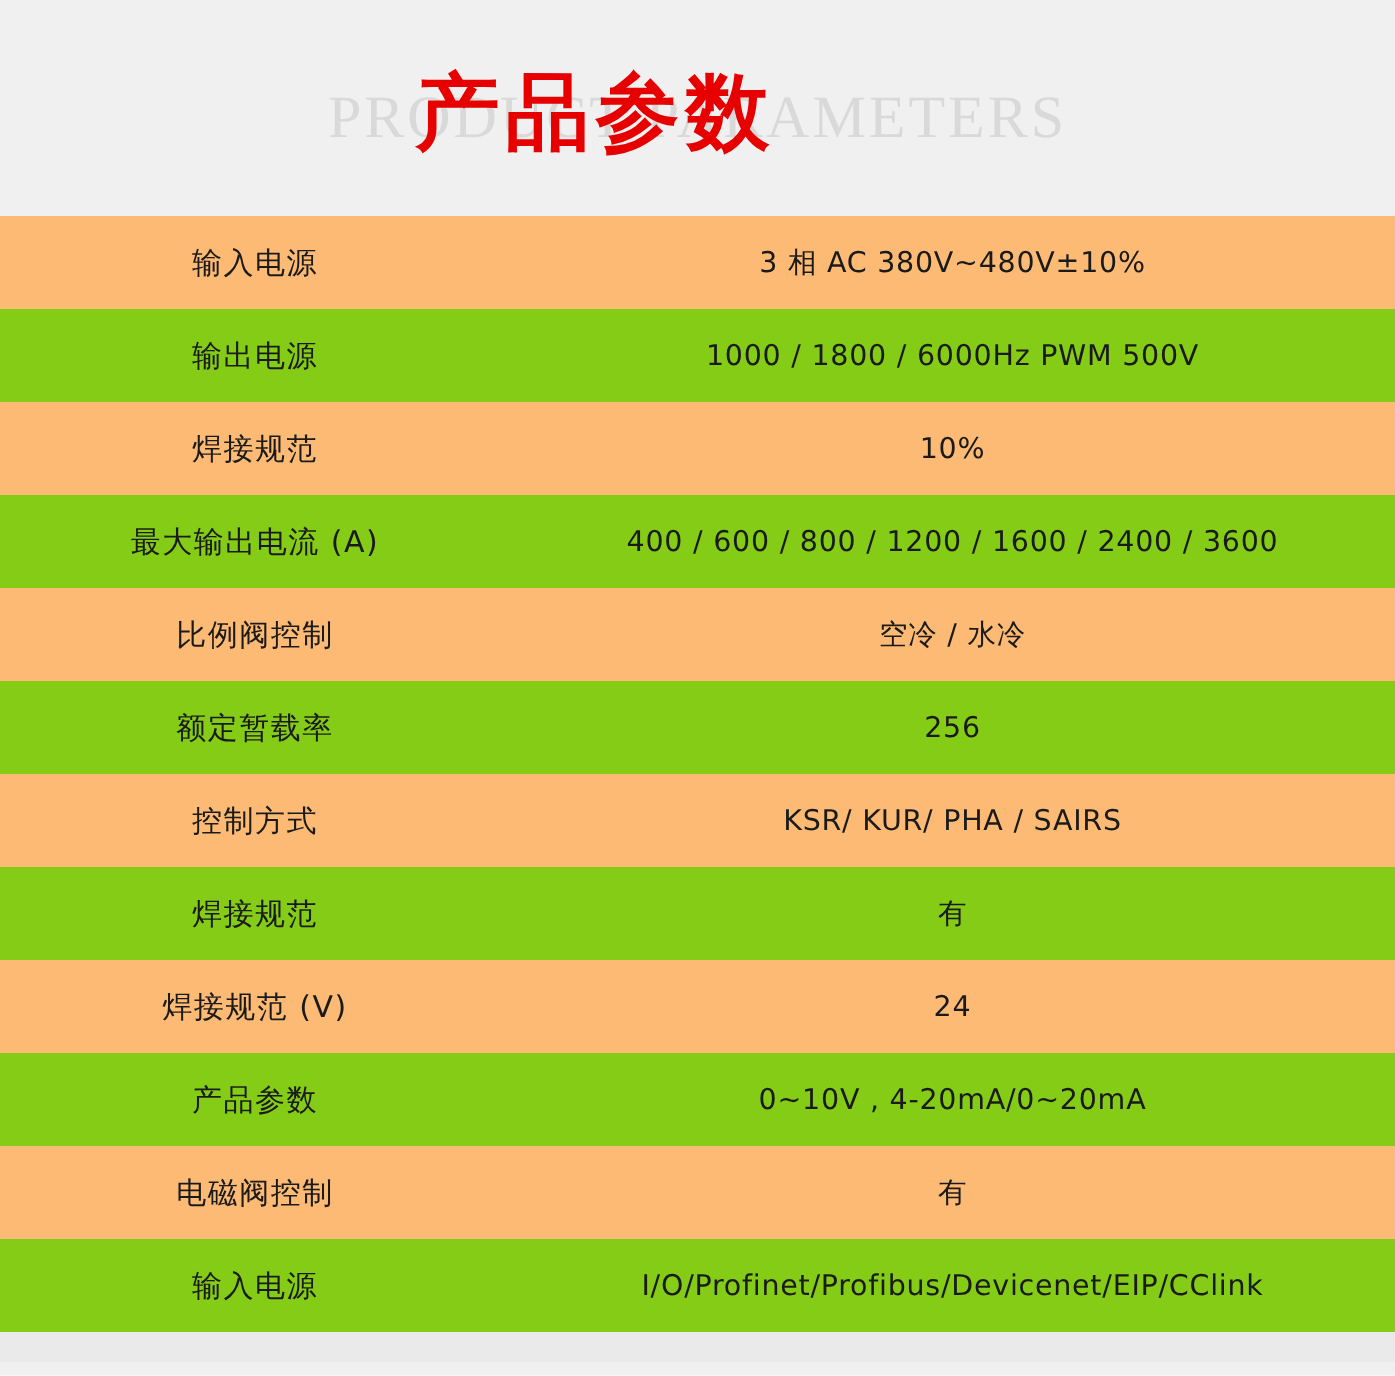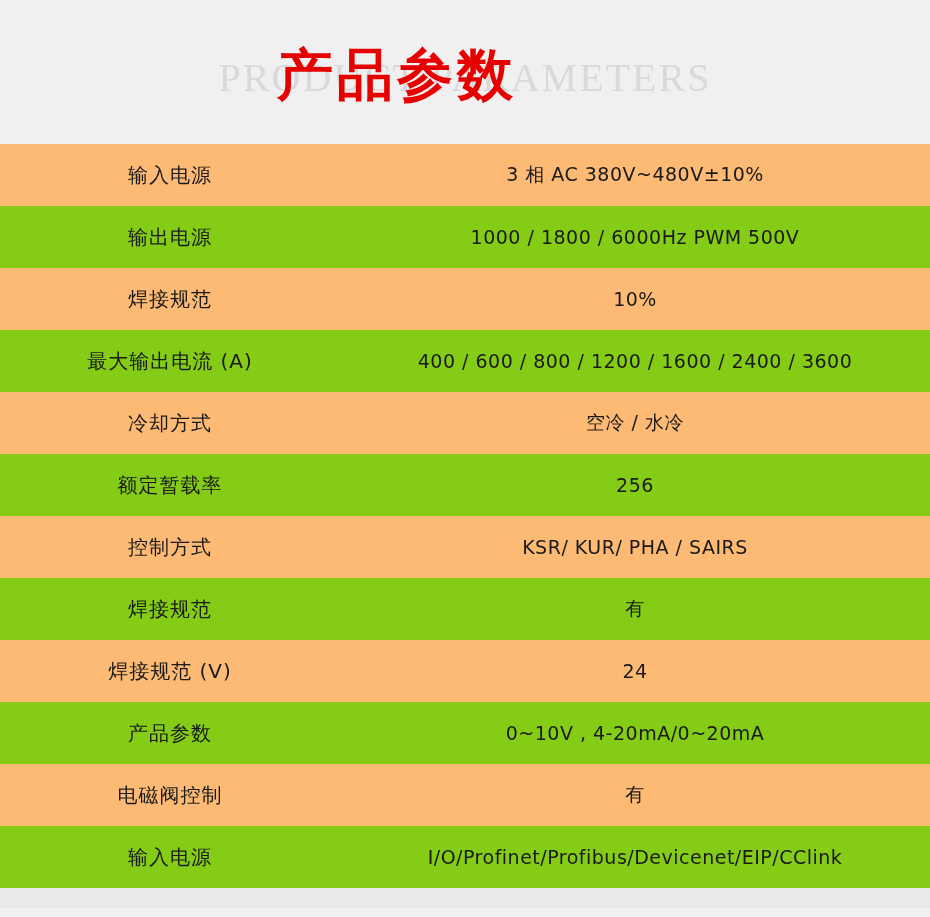--- a/index.html
+++ b/index.html
@@ -129,21 +129,21 @@
       </tr>
       <tr class="odd-row">
         <td class="label-cell">焊接规范</td>
         <td class="value-cell">10%</td>
       </tr>
       <tr class="even-row">
         <td class="label-cell">最大输出电流 (A)</td>
         <td class="value-cell">400 / 600 / 800 / 1200 / 1600 / 2400 / 3600</td>
       </tr>
       <tr class="odd-row">
-        <td class="label-cell">冷却方式</td>
+        <td class="label-cell">比例阀控制</td>
         <td class="value-cell">空冷 / 水冷</td>
       </tr>
       <tr class="even-row">
         <td class="label-cell">额定暂载率</td>
         <td class="value-cell">256</td>
       </tr>
       <tr class="odd-row">
         <td class="label-cell">控制方式</td>
         <td class="value-cell">KSR/ KUR/ PHA /  SAIRS</td>
       </tr>

